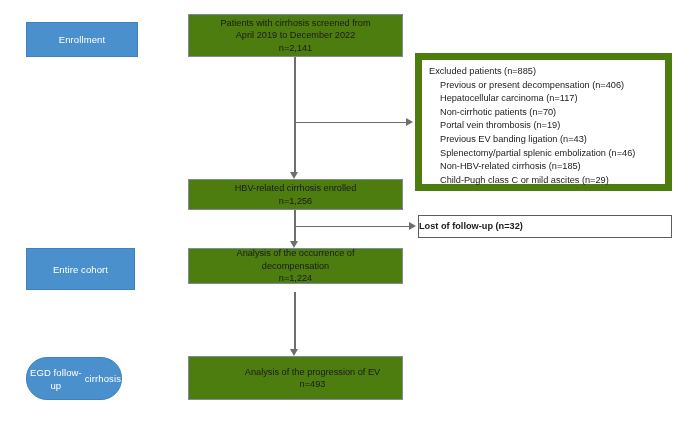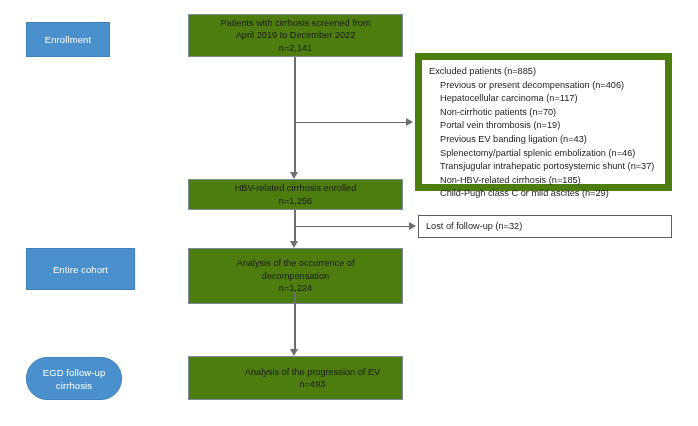--- a/index.html
+++ b/index.html
@@ -66,21 +66,22 @@
     padding: 5px 0 5px 7px;
     text-align: left;
   }
   .excluded-box .ex-head { white-space: nowrap; }
   .excluded-box .ex-item {
     white-space: nowrap;
     padding-left: 11px;
   }
 
   .lost-box {
-    padding-left: 7px;
+    padding-left: 0;
+    font-weight: bold;
   }
 
   
   .vline {
     position: absolute;
     width: 1.4px;
     background: #6e6e6e;
   }
   .hline {
     position: absolute;
@@ -102,64 +103,63 @@
     border-top: 4.5px solid transparent;
     border-bottom: 4.5px solid transparent;
     border-left: 7px solid #6e6e6e;
   }
 </style>
 </head>
 <body>
 
 <div id="canvas">
 
-  <div class="box stage-label" style="left:26px; top:22px; width:84px; height:35px;">
+  <div class="box stage-label" style="left:26px; top:22px; width:112px; height:35px;">
     <span>Enrollment</span>
   </div>
 
   <div class="box stage-label" style="left:26px; top:248px; width:109px; height:42px;">
     <span>Entire cohort</span>
   </div>
 
-  <div class="box stage-label" style="left:26px; top:357px; width:96px; height:43px; flex-direction:column;border-radius:21px;">
+  <div class="box stage-label" style="left:26px; top:357px; width:96px; height:43px; flex-direction:row;border-radius:21px;">
     <span>EGD follow-up</span>
     <span>cirrhosis</span>
   </div>
 
   <div class="box flow-box" style="left:188px; top:14px; width:215px; height:43px; flex-direction:column;">
     <span>Patients with cirrhosis screened from</span>
     <span>April 2019 to December 2022</span>
     <span>n=2,141</span>
   </div>
 
   <div class="box flow-box" style="left:188px; top:179px; width:215px; height:31px; flex-direction:column;">
     <span>HBV-related cirrhosis enrolled</span>
     <span>n=1,256</span>
   </div>
 
-  <div class="box flow-box" style="left:188px; top:248px; width:215px; height:56px; flex-direction:column;">
+  <div class="box flow-box" style="left:188px; top:248px; width:215px; height:36px; flex-direction:column;">
     <span>Analysis of the occurrence of</span>
     <span>decompensation</span>
     <span>n=1,224</span>
   </div>
 
   <div class="box flow-box" style="left:188px; top:356px; width:215px; height:44px; flex-direction:column;padding-left:34px;">
     <span>Analysis of the progression of EV</span>
     <span>n=493</span>
   </div>
 
   <div class="excluded-box" style="position:absolute; left:415px; top:53px; width:257px; height:138px; box-sizing:border-box;">
     <div class="ex-head">Excluded patients (n=885)</div>
     <div class="ex-item">Previous or present decompensation (n=406)</div>
     <div class="ex-item">Hepatocellular carcinoma (n=117)</div>
     <div class="ex-item">Non-cirrhotic patients (n=70)</div>
     <div class="ex-item">Portal vein thrombosis (n=19)</div>
     <div class="ex-item">Previous EV banding ligation (n=43)</div>
     <div class="ex-item">Splenectomy/partial splenic embolization (n=46)</div>
-    <div class="ex-item">Transjugular intrahepatic portosystemic shunt (n=37)</div>
     <div class="ex-item">Non-HBV-related cirrhosis (n=185)</div>
     <div class="ex-item">Child-Pugh class C or mild ascites (n=29)</div>
   </div>
 
   <div class="box plain-box lost-box" style="left:418px; top:215px; width:254px; height:23px;">
     <span>Lost of follow-up (n=32)</span>
   </div>
 
   <div class="vline" style="left:294.3px; top:57px; height:115px;"></div>
   <div class="arrow-down" style="left:290px; top:172px;"></div>

